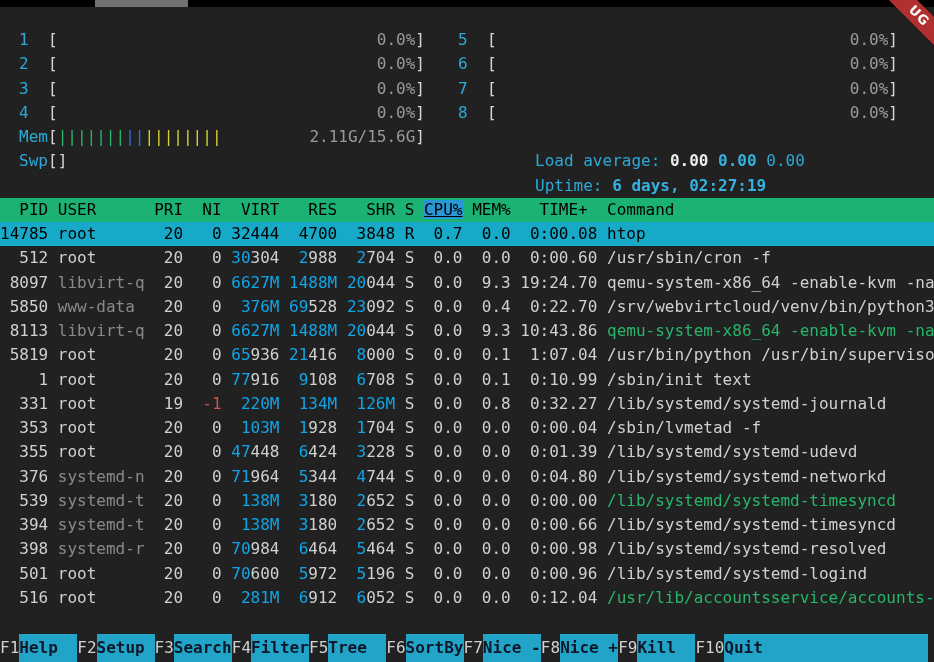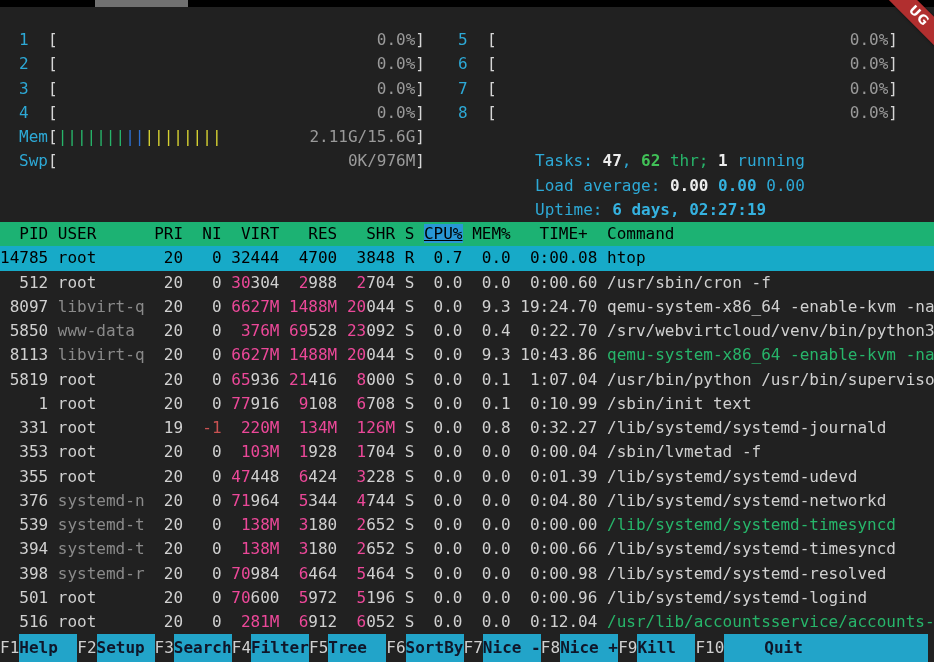--- a/index.html
+++ b/index.html
@@ -33,36 +33,36 @@
   .meter .mval{color:#9a9a9a;}
   .bar-g{color:#27b56a;} .bar-b{color:#2d6fd0;} .bar-y{color:#d6d232;}
   
   .cy{color:#2da9d6;}
   .cyb{color:#35b2e0;font-weight:bold;}
   .wb{color:#ececec;font-weight:bold;}
   .gn{color:#27b56a;}
   .gnb{color:#41c157;font-weight:bold;}
   .gray{color:#8a8a8a;}
   .red{color:#c95252;}
-  .num{color:#ec4899;}
+  .num{color:#0ea5e9;}
   
   .ptable{margin-top:24.25px;}
   .prow{white-space:pre;height:24.25px;line-height:24.25px;}
   .thead{background:#1cb273;color:#000;}
   .thead .sort{background:#2897d5;text-decoration:underline;}
   .prow.sel{background:#17aac8;}
   .prow.sel span{color:#000 !important;font-weight:normal;}
   
   .fkeys{position:absolute;bottom:0;left:0;width:928px;height:28px;display:flex;
          line-height:28px;white-space:pre;z-index:4;background:#212121;}
   .fk-key{color:#d0d0d0;}
   .fk-label{background:#22a4c9;color:#0f172a;width:58px;flex:0 0 58px;overflow:hidden;font-weight:bold;}
   .fk-pair{display:flex;}
   .fk-pair:last-child{flex:1;justify-content:space-between;}
-  .fk-pair:last-child .fk-label{flex:1;width:auto;padding-left:40px;}
+  .fk-pair:last-child .fk-label{flex:1;width:auto;}
 </style>
 </head>
 <body>
 
 <div class="top-strip">
   <div class="tab"></div>
 </div>
 
 <div class="ribbon">UG</div>
 
@@ -75,34 +75,30 @@
           <div class="line meter"><span class="mlabel">3</span><span class="brk">[</span><span class="mid"><span class="bars"> </span><span class="mval">0.0%</span></span><span class="brk">]</span></div>
           <div class="line meter"><span class="mlabel">4</span><span class="brk">[</span><span class="mid"><span class="bars"> </span><span class="mval">0.0%</span></span><span class="brk">]</span></div>
         </div>
       <div class="line meter">
         <span class="mlabel">Mem</span><span class="brk">[</span>
         <span class="mid"><span class="bars" id="mem-bars"><span class="bar-g">|</span><span class="bar-g">|</span><span class="bar-g">|</span><span class="bar-g">|</span><span class="bar-g">|</span><span class="bar-g">|</span><span class="bar-g">|</span><span class="bar-b">|</span><span class="bar-b">|</span><span class="bar-y">|</span><span class="bar-y">|</span><span class="bar-y">|</span><span class="bar-y">|</span><span class="bar-y">|</span><span class="bar-y">|</span><span class="bar-y">|</span><span class="bar-y">|</span></span><span class="mval">2.11G/15.6G</span></span>
         <span class="brk">]</span>
       </div>
       <div class="line meter">
         <span class="mlabel">Swp</span><span class="brk">[</span>
-        <span class="mid"><span class="bars"> </span><span class="mval">0K/976M</span></span>
         <span class="brk">]</span>
       </div>
     </div>
     <div class="col-right">
       <div id="cpu-col-right">
           <div class="line meter"><span class="mlabel">5</span><span class="brk">[</span><span class="mid"><span class="bars"> </span><span class="mval">0.0%</span></span><span class="brk">]</span></div>
           <div class="line meter"><span class="mlabel">6</span><span class="brk">[</span><span class="mid"><span class="bars"> </span><span class="mval">0.0%</span></span><span class="brk">]</span></div>
           <div class="line meter"><span class="mlabel">7</span><span class="brk">[</span><span class="mid"><span class="bars"> </span><span class="mval">0.0%</span></span><span class="brk">]</span></div>
           <div class="line meter"><span class="mlabel">8</span><span class="brk">[</span><span class="mid"><span class="bars"> </span><span class="mval">0.0%</span></span><span class="brk">]</span></div>
         </div>
-      <div class="line" style="display:block;">
-        <span class="cy">Tasks: </span><span class="wb">47</span><span class="cy">, </span><span class="gnb">62</span><span class="gn"> thr; </span><span class="wb">1</span><span class="cy"> running</span>
-      </div>
       <div class="line" style="display:block;">
         <span class="cy">Load average: </span><span class="wb">0.00 </span><span class="cyb">0.00 </span><span class="cy">0.00</span>
       </div>
       <div class="line" style="display:block;">
         <span class="cy">Uptime: </span><span class="cyb">6 days, 02:27:19</span>
       </div>
     </div>
   </div>
 
   <div class="ptable" id="ptable">

